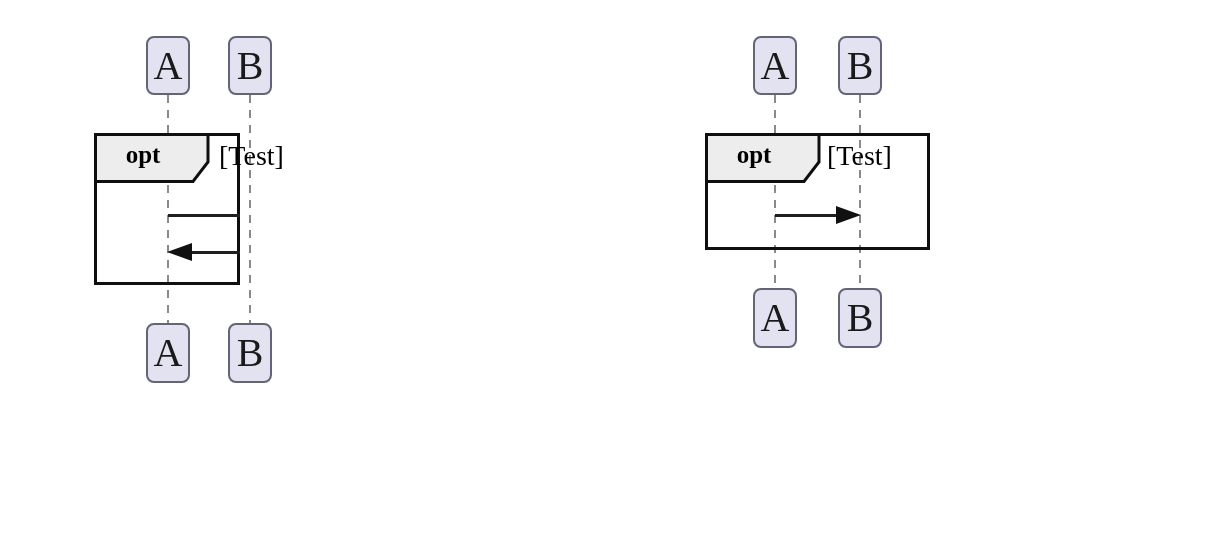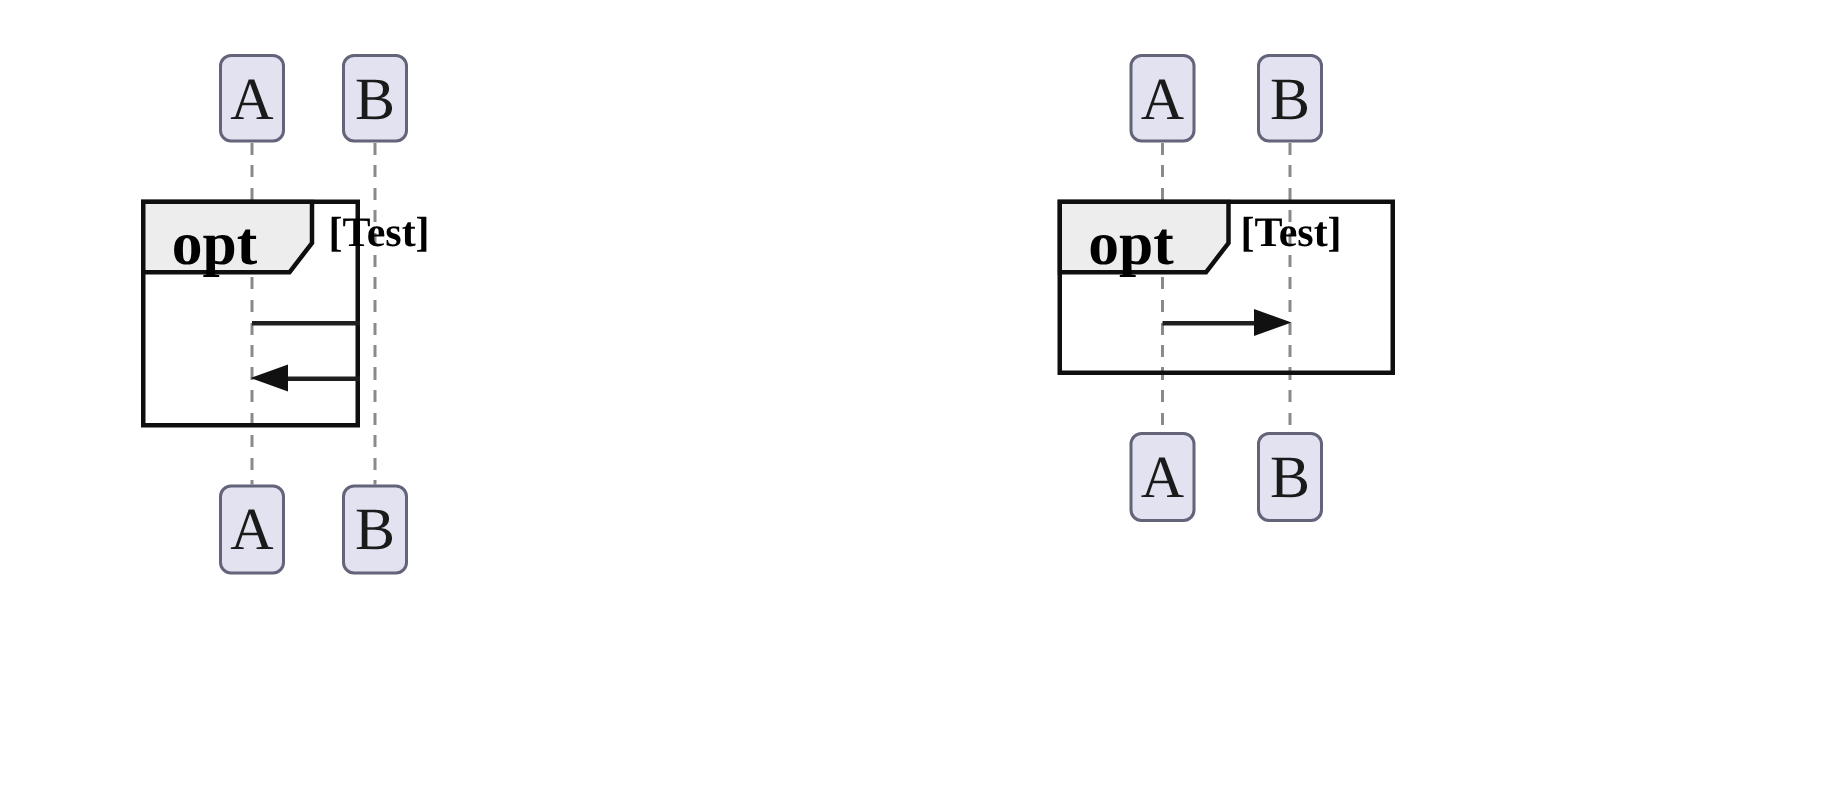--- a/index.html
+++ b/index.html
@@ -15,25 +15,25 @@
   }
   .lifeline{
     position:absolute;width:2px;
     background:repeating-linear-gradient(to bottom,#8a8a8a 0px,#8a8a8a 8px,transparent 8px,transparent 15px);
   }
   .fragment{
     position:absolute;box-sizing:border-box;border:3px solid #0f0f0f;background:transparent;
   }
   .pentagon{position:absolute;}
   .operator-label{
-    position:absolute;width:90px;text-align:center;font-weight:bold;font-size:41px;
+    position:absolute;width:90px;text-align:center;font-weight:bold;font-size:25px;
     color:#000;line-height:1;
   }
   .guard-label{
-    position:absolute;font-weight:bold;font-size:28px;color:#000;line-height:1;white-space:nowrap;
+    position:absolute;font-weight:normal;font-size:28px;color:#000;line-height:1;white-space:nowrap;
   }
   .msg-line{position:absolute;height:3px;background:#1f1f1f;}
   .arrowhead{position:absolute;width:0;height:0;}
   .arrowhead.left{
     border-top:9px solid transparent;border-bottom:9px solid transparent;
     border-right:25px solid #111111;
   }
   .arrowhead.right{
     border-top:9px solid transparent;border-bottom:9px solid transparent;
     border-left:25px solid #111111;

